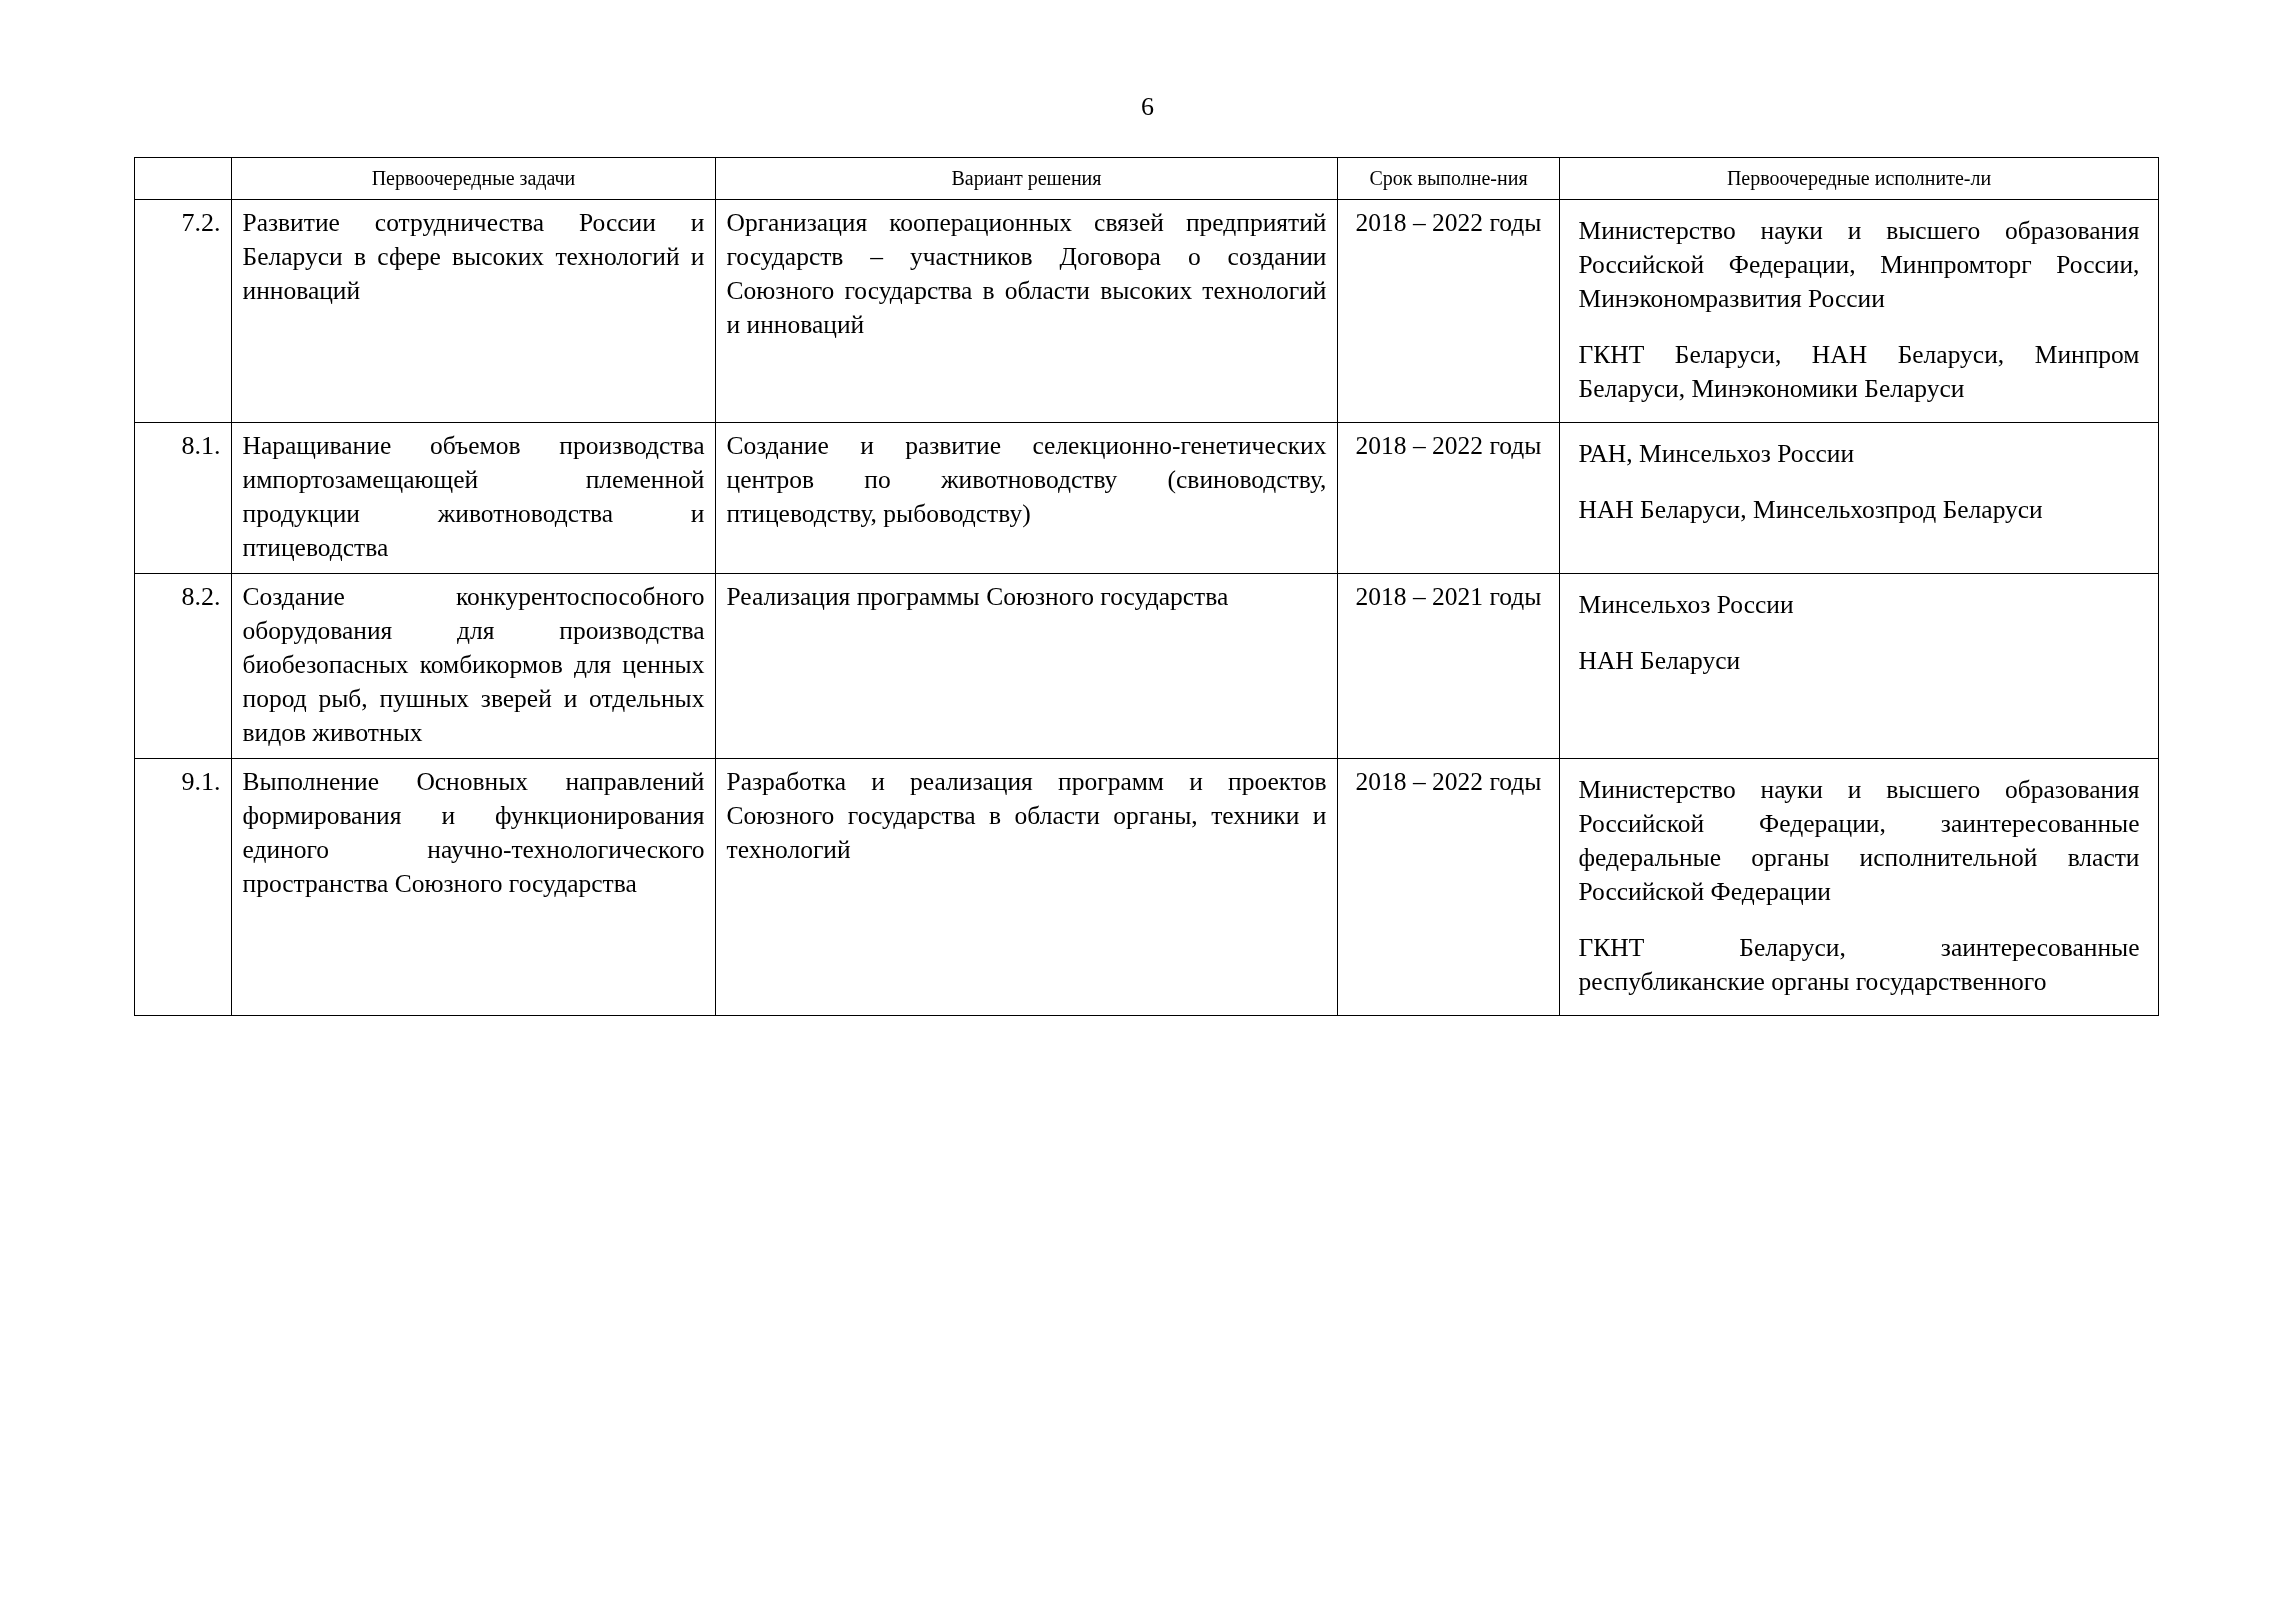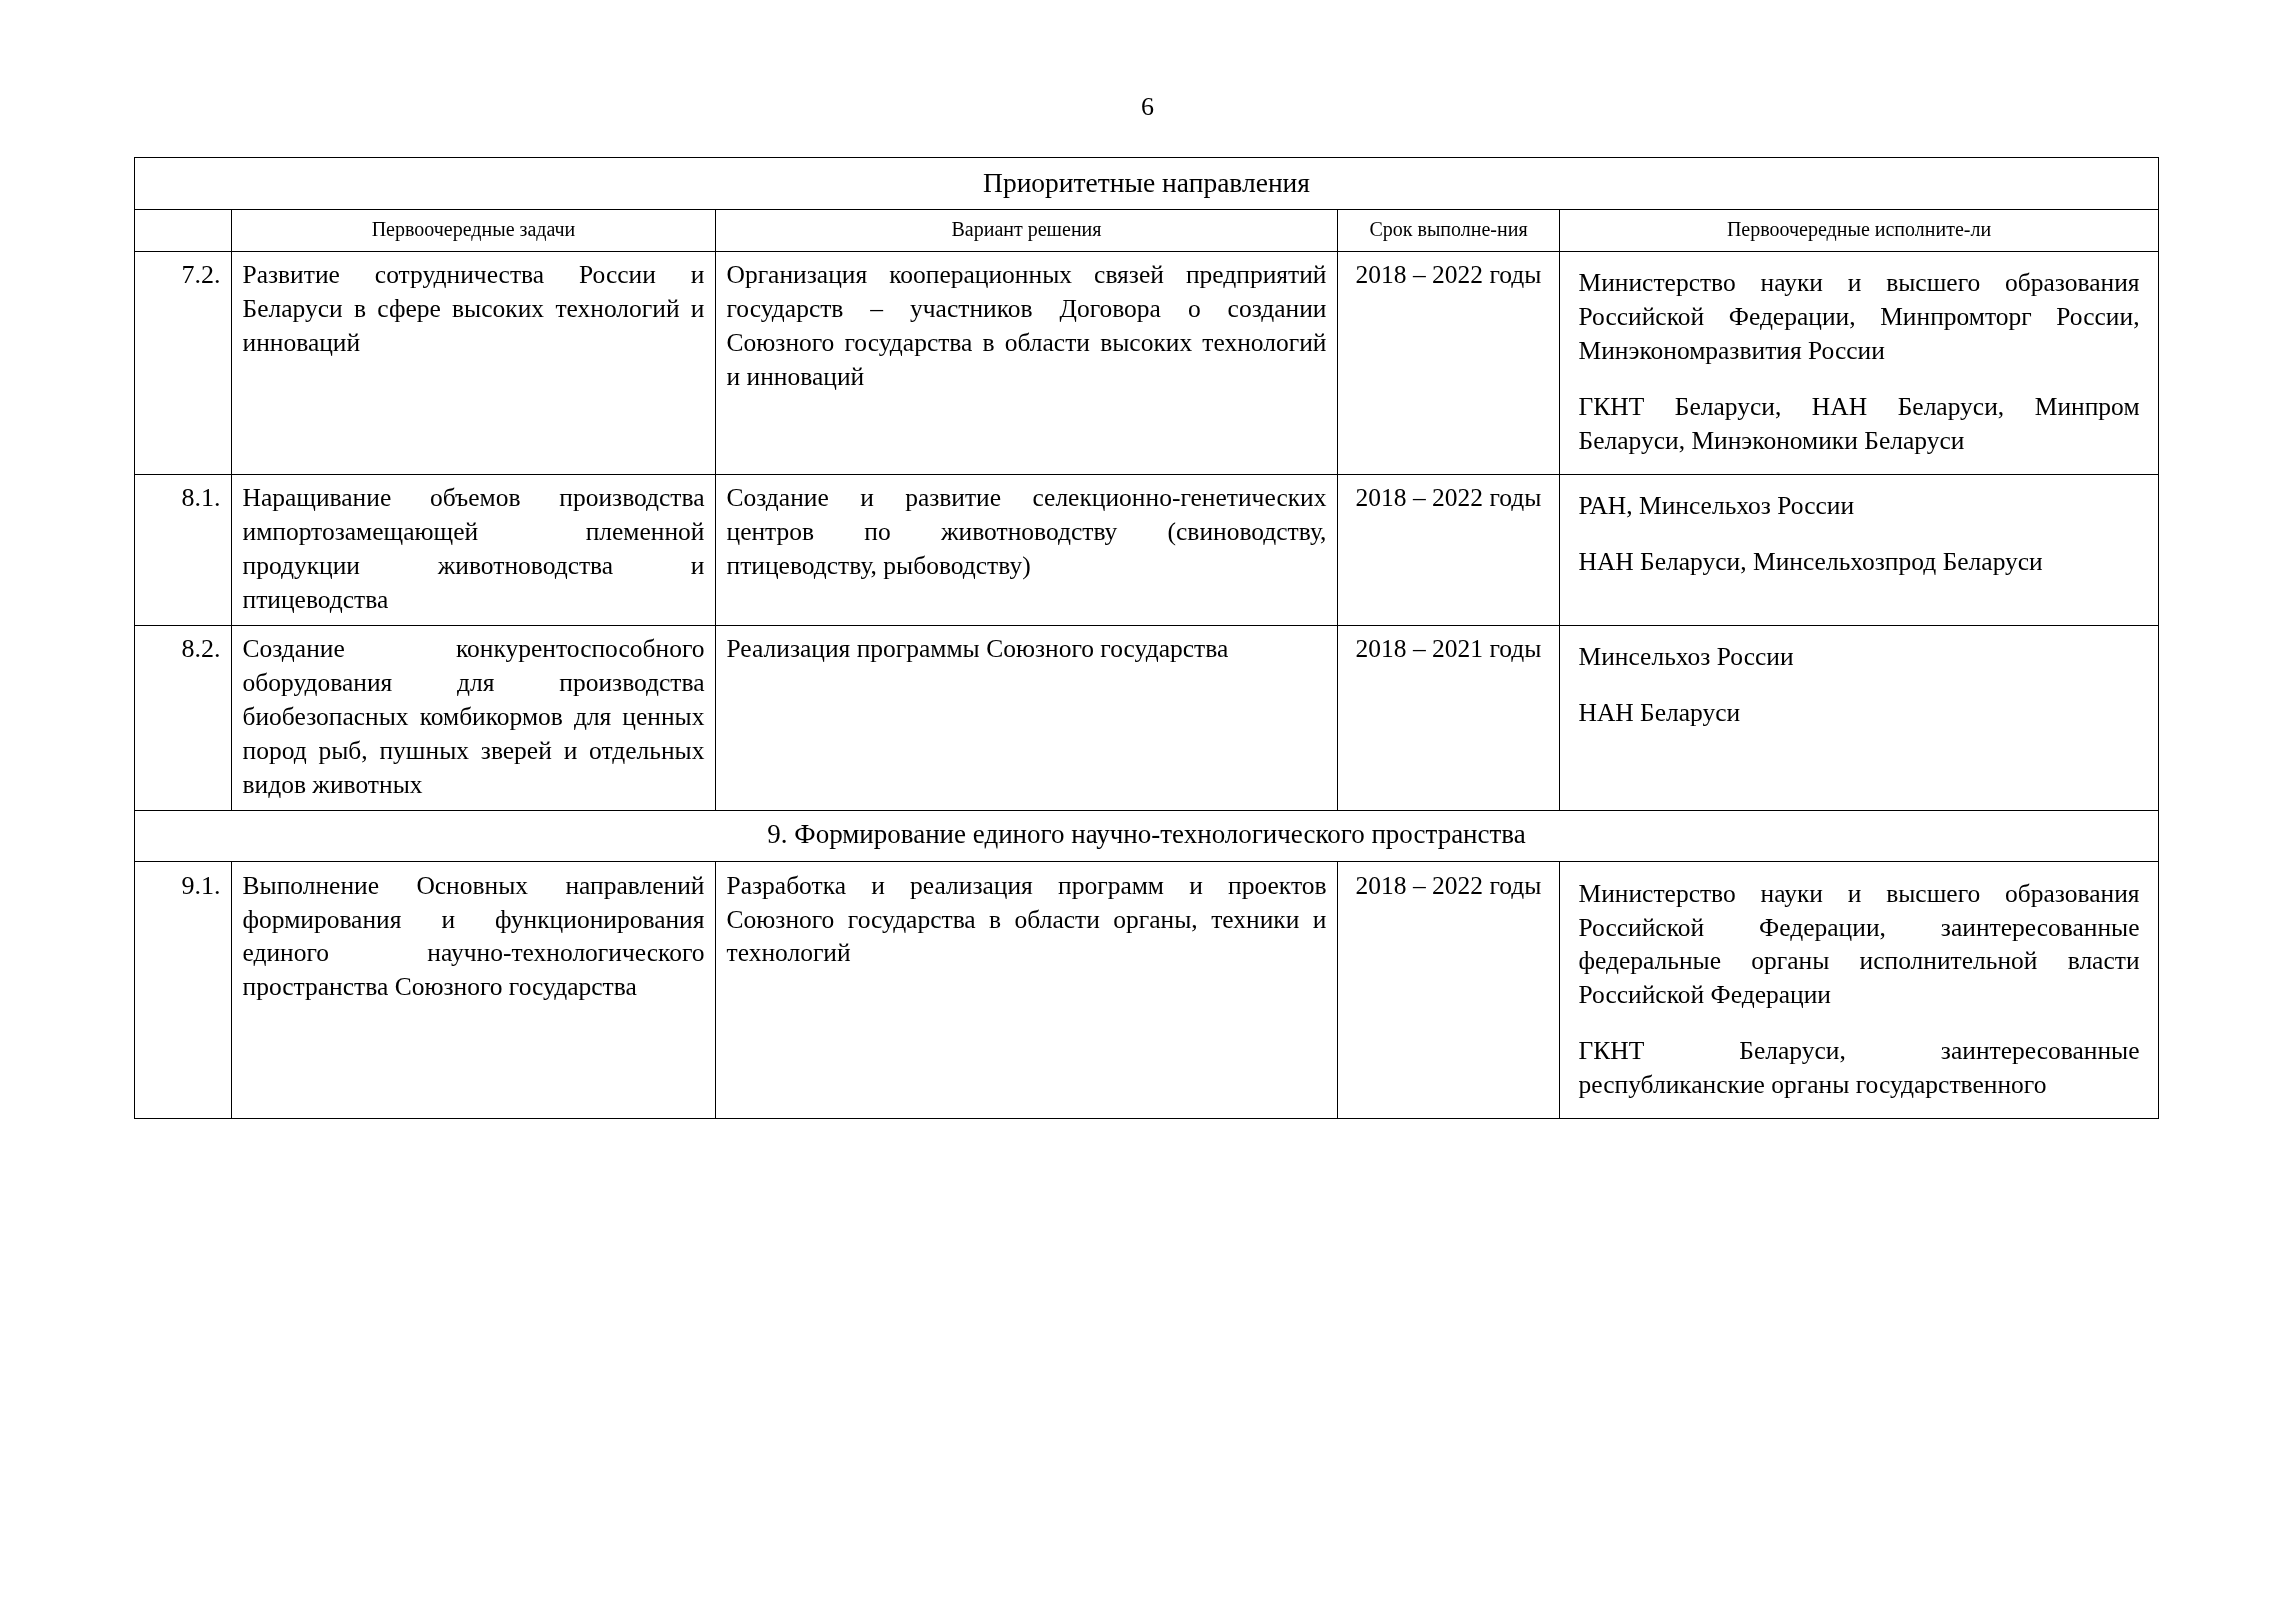--- a/index.html
+++ b/index.html
@@ -104,23 +104,20 @@
 
   <table class="doc-table">
     <colgroup>
       <col class="col-num">
       <col class="col-task">
       <col class="col-solution">
       <col class="col-term">
       <col class="col-resp">
     </colgroup>
     <tbody>
-      <tr>
-        <td class="title-cell" colspan="5">Приоритетные направления</td>
-      </tr>
 
       <tr>
         <td class="head-cell"></td>
         <td class="head-cell">Первоочередные задачи</td>
         <td class="head-cell">Вариант решения</td>
         <td class="head-cell">Срок выполне-ния</td>
         <td class="head-cell">Первоочередные исполните-ли</td>
       </tr>
 
       <tr>
@@ -150,23 +147,20 @@
         <td class="num-cell vmid">8.2.</td>
         <td class="justify vmid">Создание конкурентоспособного оборудования для производства биобезопасных комбикормов для ценных пород рыб, пушных зверей и отдельных видов животных</td>
         <td class="justify">Реализация программы Союзного государства</td>
         <td class="center-mid">2018 – 2021 годы</td>
         <td class="cellpad-top">
           <p class="para justify">Минсельхоз России</p>
           <p class="para justify">НАН Беларуси</p>
         </td>
       </tr>
 
-      <tr>
-        <td class="section-cell" colspan="5">9. Формирование единого научно-технологического пространства</td>
-      </tr>
 
       <tr>
         <td class="num-cell vmid">9.1.</td>
         <td class="justify vmid">Выполнение Основных направлений формирования и функционирования единого научно-технологического пространства Союзного государства</td>
         <td class="justify vmid">Разработка и реализация программ и проектов Союзного государства в области органы, техники и технологий</td>
         <td class="center-mid">2018 – 2022 годы</td>
         <td>
           <p class="para justify">Министерство науки и высшего образования Российской Федерации, заинтересованные федеральные органы исполнительной власти Российской Федерации</p>
           <p class="para justify">ГКНТ Беларуси, заинтересованные республиканские органы государственного</p>
         </td>

